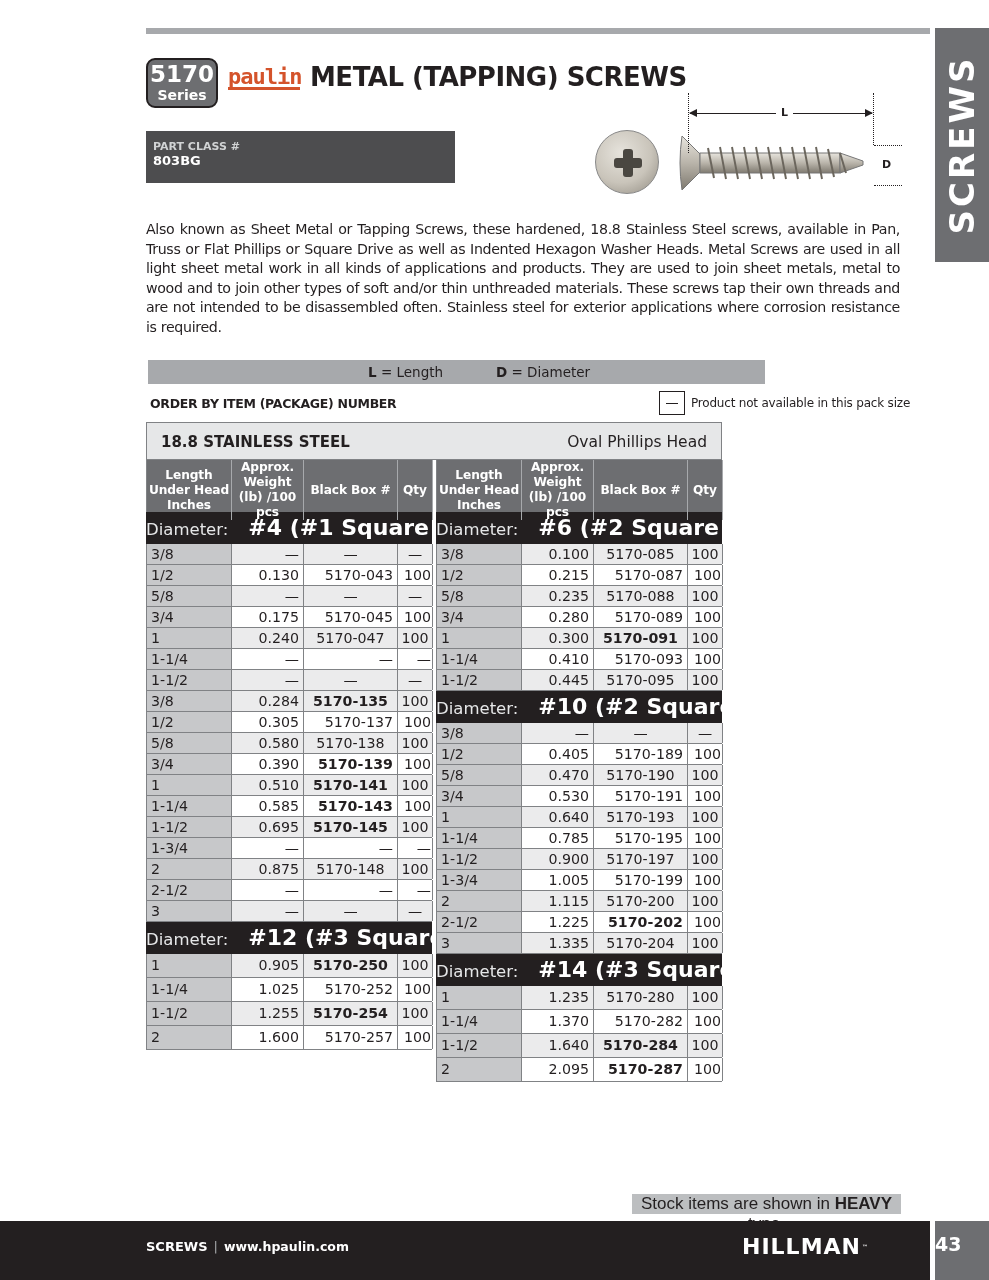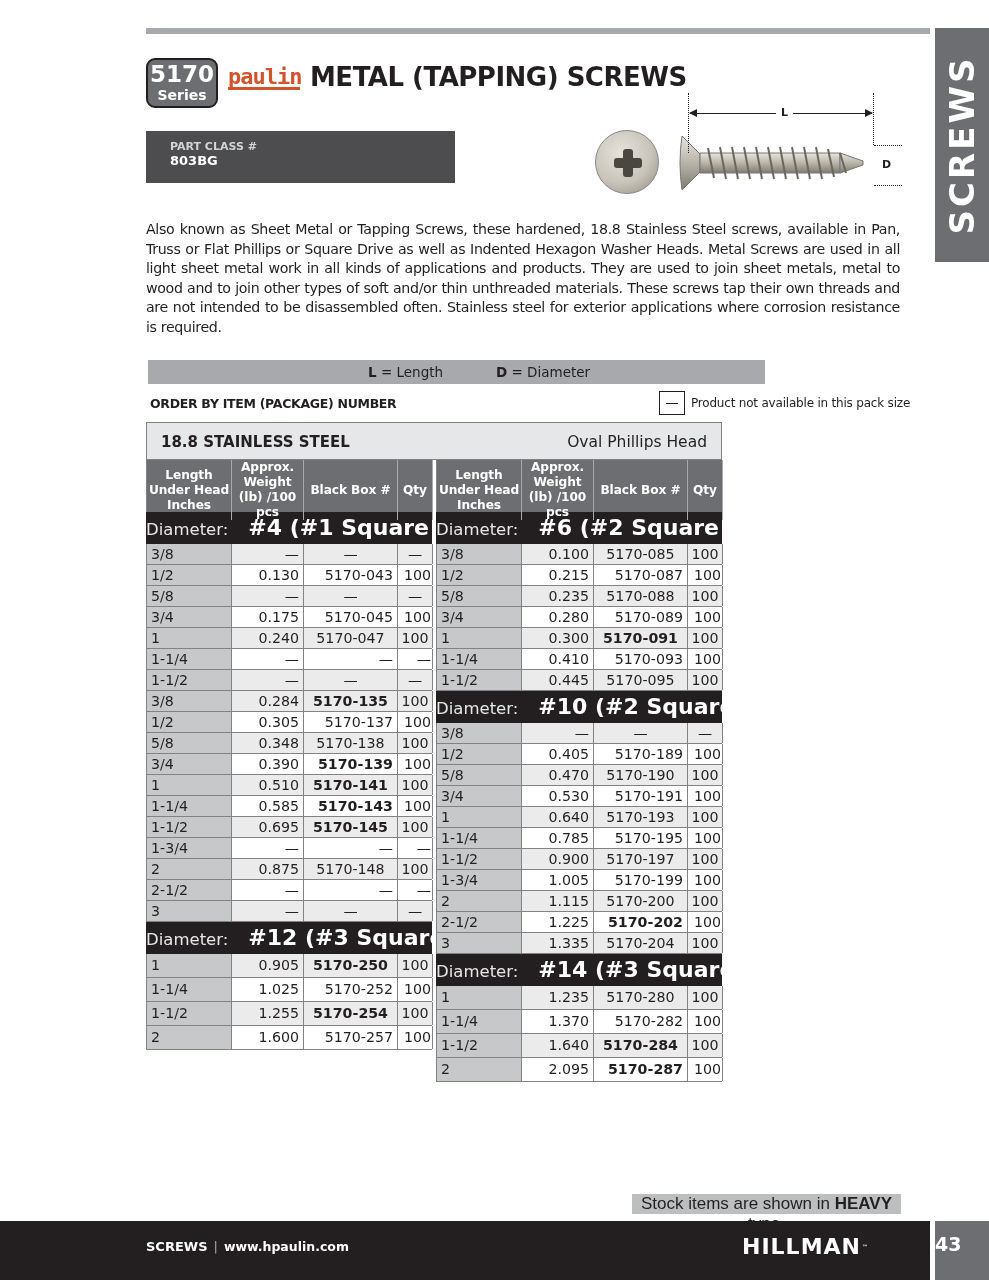--- a/index.html
+++ b/index.html
@@ -16,21 +16,21 @@
     border: 2px solid #231f20; border-radius: 9px; color: #fff; text-align: center; }
   .series-badge .num { display: block; font-weight: bold; font-size: 23px; line-height: 26px; margin-top: 1px; }
   .series-badge .lbl { display: block; font-weight: bold; font-size: 14px; line-height: 16px; }
 
   .brand-logo { position: absolute; left: 228px; top: 64px; width: 72px; height: 26px; color: #d4532b;
     font-family: "DejaVu Sans Mono", monospace; font-weight: bold; font-size: 22px; line-height: 26px; letter-spacing: -1px;
     border-bottom: 3px solid #d4532b; }
   .page-title { position: absolute; left: 310px; top: 60px; font-family: "DejaVu Sans", sans-serif; font-weight: bold;
     font-size: 26px; line-height: 34px; color: #231f20; letter-spacing: -0.5px; }
 
-  .part-class { position: absolute; left: 146px; top: 131px; width: 309px; height: 52px; background: #4d4d4f; color: #e6e7e8; padding: 9px 0 0 24px; }
+  .part-class { position: absolute; left: 146px; top: 131px; width: 309px; height: 52px; background: #4d4d4f; color: #e6e7e8; padding: 9px 0 0 7px; }
   .part-class .k { font-size: 11px; font-weight: bold; line-height: 13px; color: #d1d3d4; }
   .part-class .v { font-size: 13px; font-weight: bold; line-height: 16px; color: #fff; }
 
   
   .screw-head-top { position: absolute; left: 595px; top: 130px; width: 64px; height: 64px; border-radius: 50%;
     background: radial-gradient(circle at 40% 35%, #e6e3dc 0%, #c9c4ba 55%, #8f8a80 100%); border: 1px solid #888; }
   .screw-head-top .cross-h, .screw-head-top .cross-v { position: absolute; background: #4a4741; border-radius: 3px; }
   .screw-head-top .cross-h { left: 18px; top: 27px; width: 28px; height: 10px; }
   .screw-head-top .cross-v { left: 27px; top: 18px; width: 10px; height: 28px; }
 
@@ -234,21 +234,21 @@
         <div class="c-qty">100</div>
       </div>
       <div class="row plain">
         <div class="c-len">1/2</div>
         <div class="c-wt">0.305</div>
         <div class="c-box">5170-137</div>
         <div class="c-qty">100</div>
       </div>
       <div class="row alt">
         <div class="c-len">5/8</div>
-        <div class="c-wt">0.348</div>
+        <div class="c-wt">0.580</div>
         <div class="c-box">5170-138</div>
         <div class="c-qty">100</div>
       </div>
       <div class="row plain">
         <div class="c-len">3/4</div>
         <div class="c-wt">0.390</div>
         <div class="c-box stock">5170-139</div>
         <div class="c-qty">100</div>
       </div>
       <div class="row alt">

